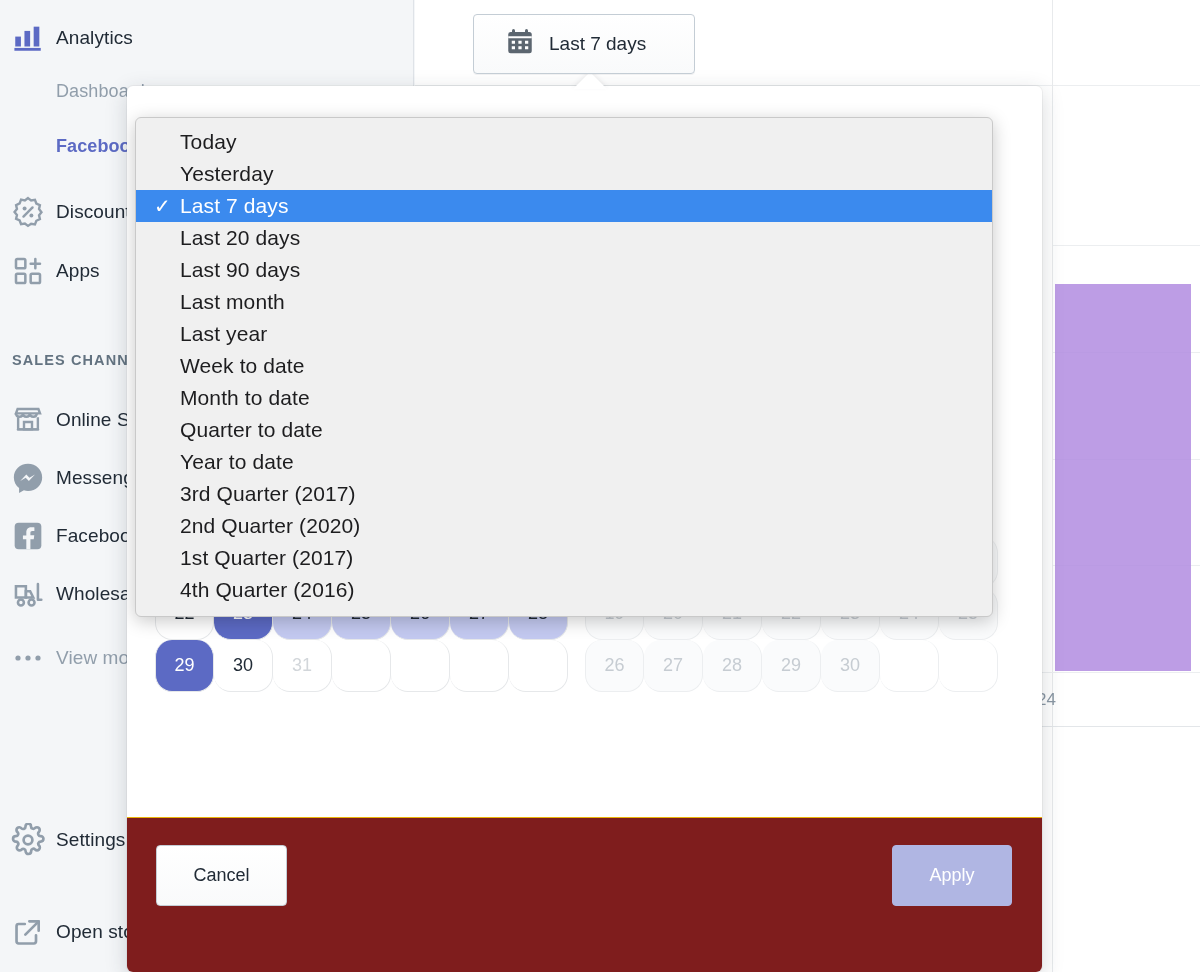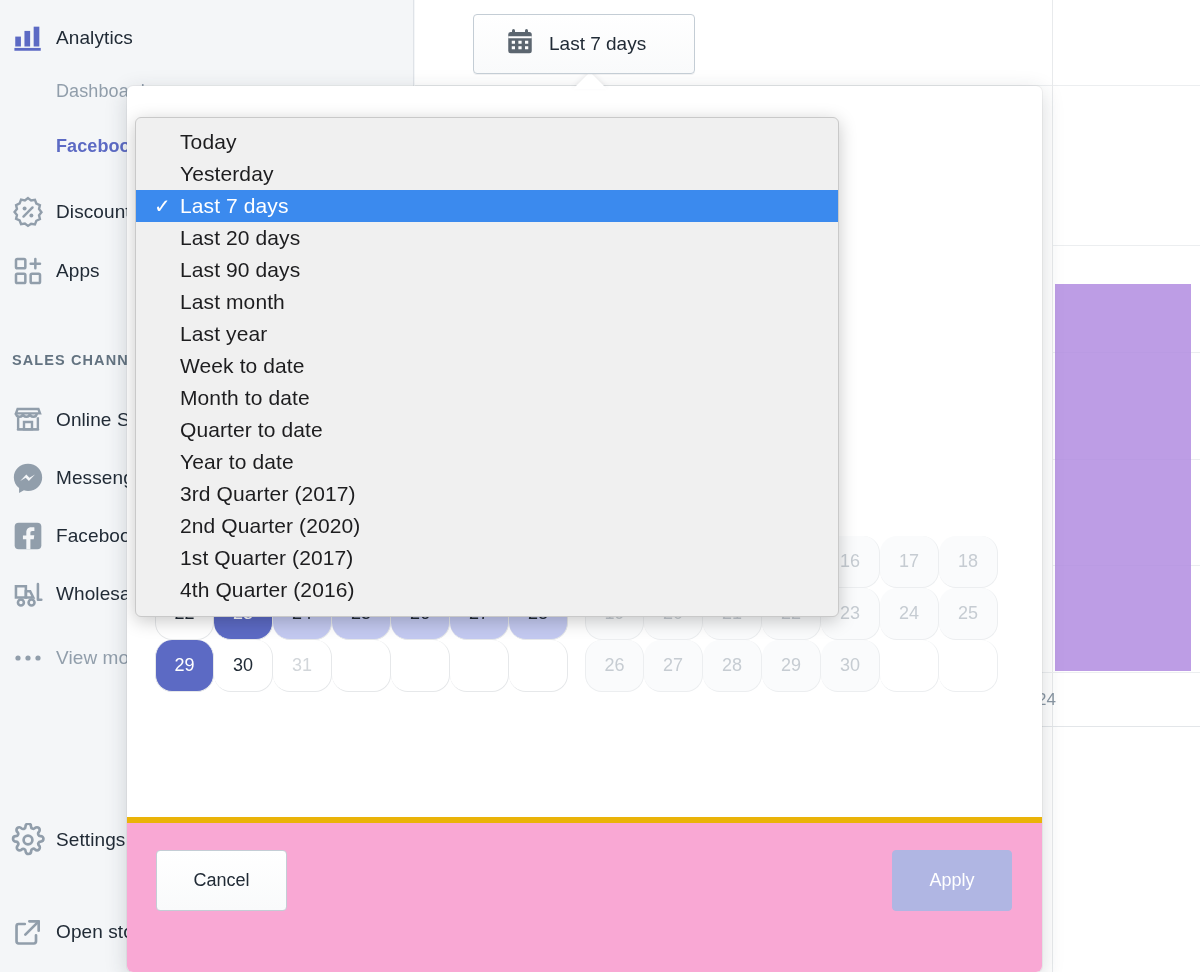--- a/index.html
+++ b/index.html
@@ -69,21 +69,21 @@
   .modal {
     position:absolute; left:127px; top:86px; width:915px; height:886px;
     background:#ffffff;
     border-radius:6px;
     box-shadow:0 0 0 1px rgba(63,63,68,.05), 0 6px 22px rgba(33,43,54,.18);
     overflow:hidden;
   }
   .modal-body { position:absolute; left:0; top:0; right:0; height:731px; }
   .modal-footer {
     position:absolute; left:0; right:0; top:731px; height:155px;
-    border-top:6px solid #eab308; background:#f9a8d4;
+    border-top:1px solid #eab308; background:#7f1d1d;
   }
 
   .btn {
     font-family:"Liberation Sans", sans-serif;
     border-radius:4px; cursor:pointer; font-size:18px;
   }
   .btn-cancel {
     position:absolute; left:29px; top:27px; width:131px; height:61px;
     background:linear-gradient(180deg,#ffffff,#f9fafb);
     border:1px solid #c4cdd5; color:#212b36;
@@ -112,21 +112,21 @@
   .cell.first-col { border-left:1px solid #e6e8ea; }
   .cell.muted  { color:#d2d6da; }
   .cell.range  { background:#c3c9f0; }
   .cell.edge   { background:#5c6ac4; color:#fff; }
   .cell.empty  { color:transparent; }
   .cal-right .cell { background:#fafbfc; color:#c6ccd2; border-color:#eceef0; }
   .cal-right .cell.blank { background:#fff; }
 
   
   .dropdown {
-    position:absolute; left:8px; top:31px; width:704px;
+    position:absolute; left:8px; top:31px; width:858px;
     background:#f0f0f0;
     border-radius:6px;
     border:1px solid #c9c9c9;
     box-shadow:0 4px 18px rgba(0,0,0,.22);
     padding:8px 0 10px 0;
     z-index:20;
   }
   .dd-item {
     height:32px; display:flex; align-items:center;
     font-size:21px; color:#1d1d1f; padding-left:18px;

